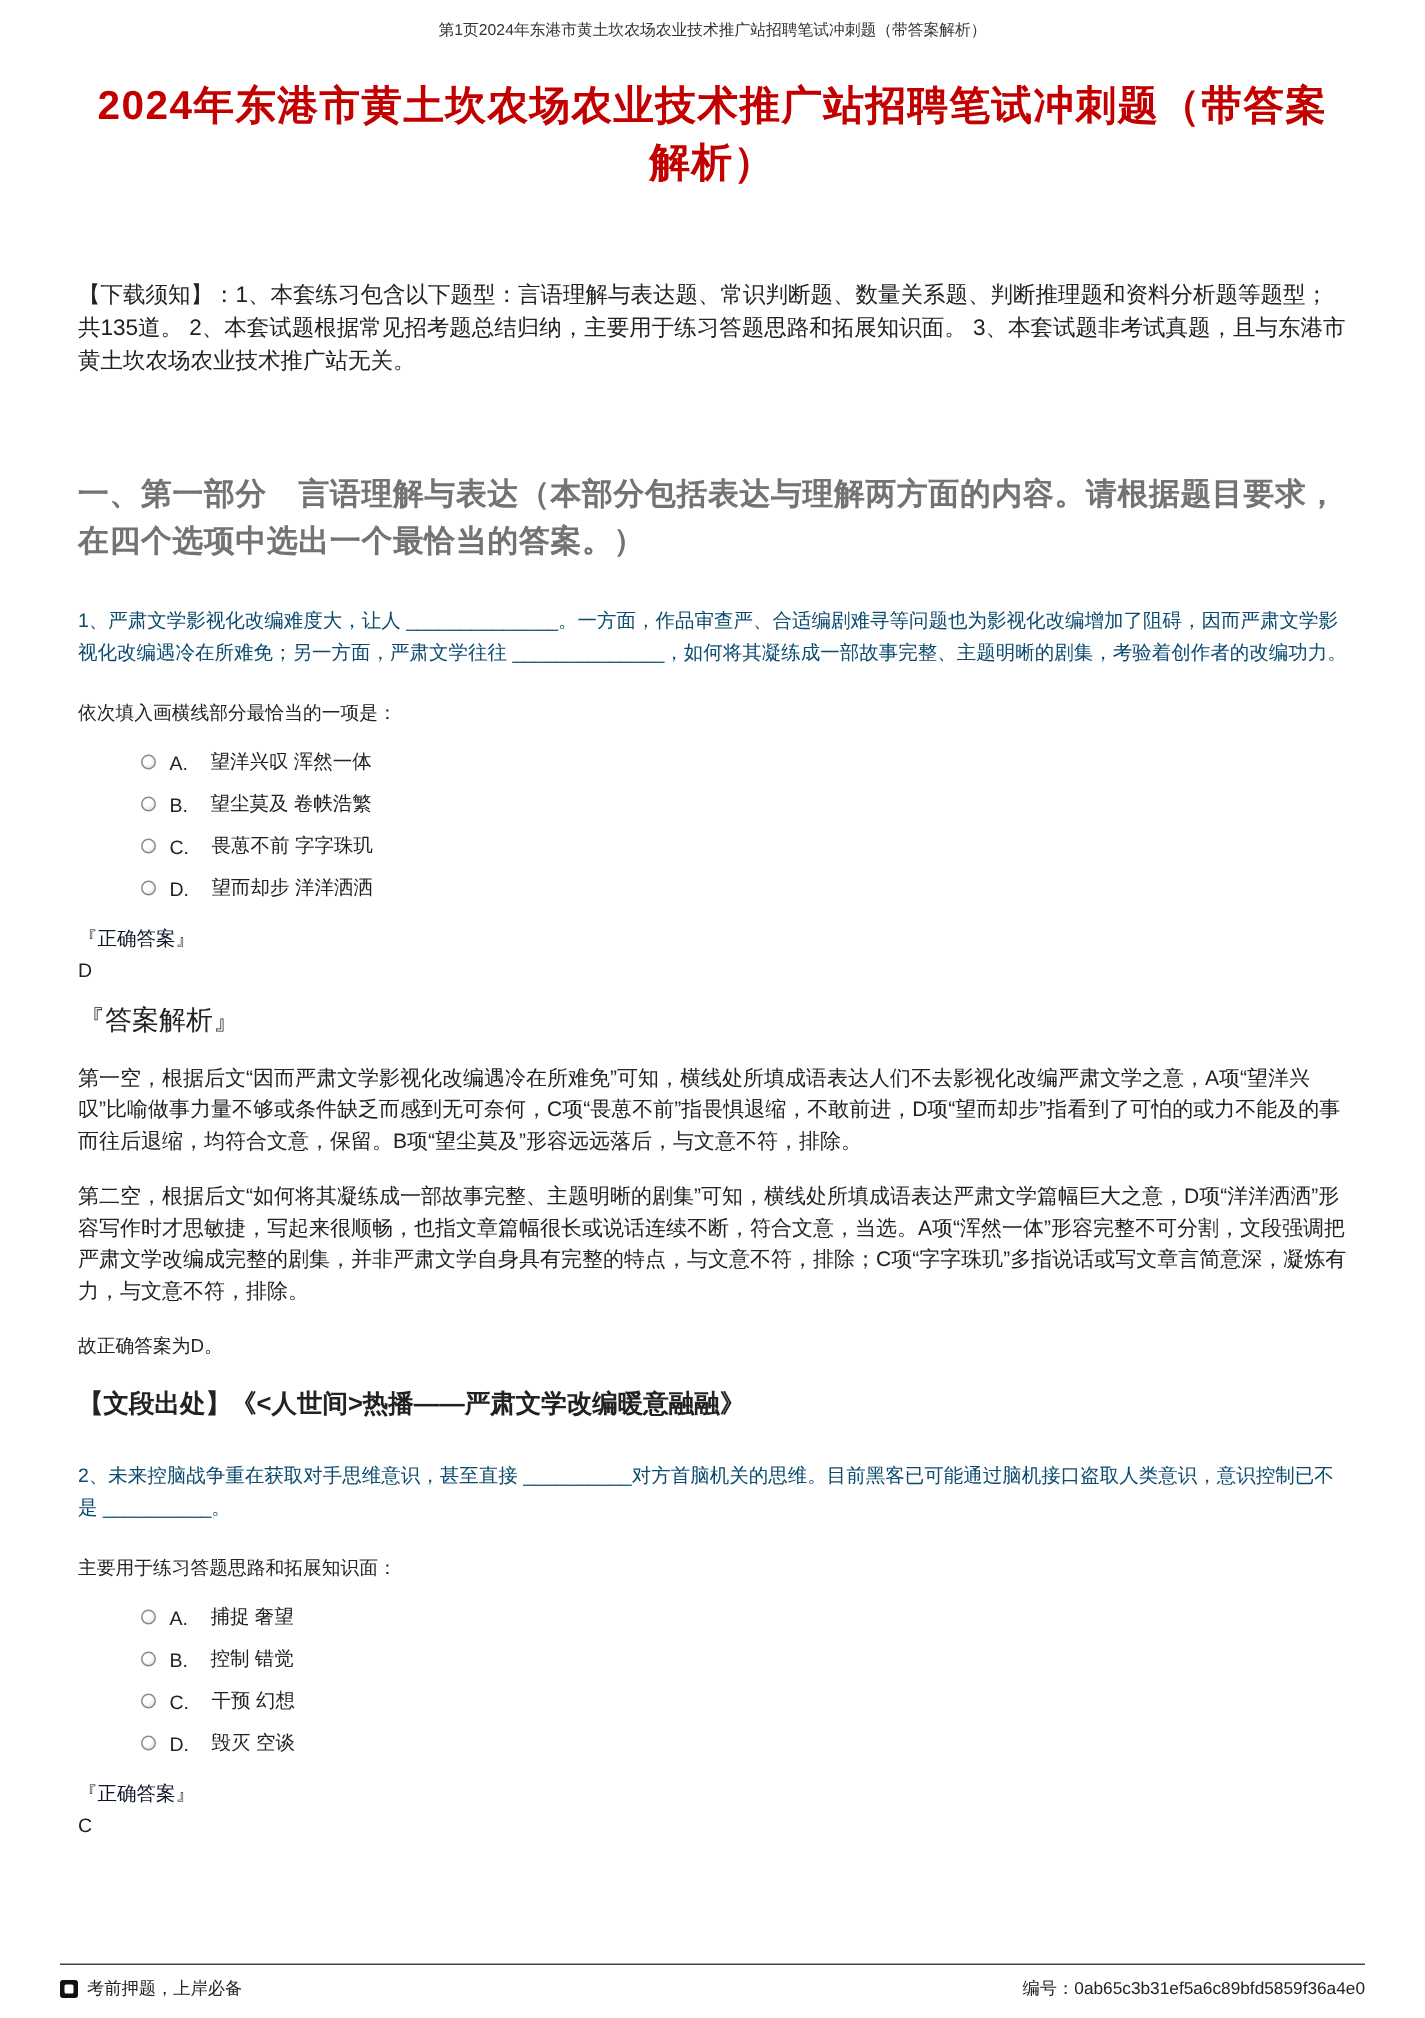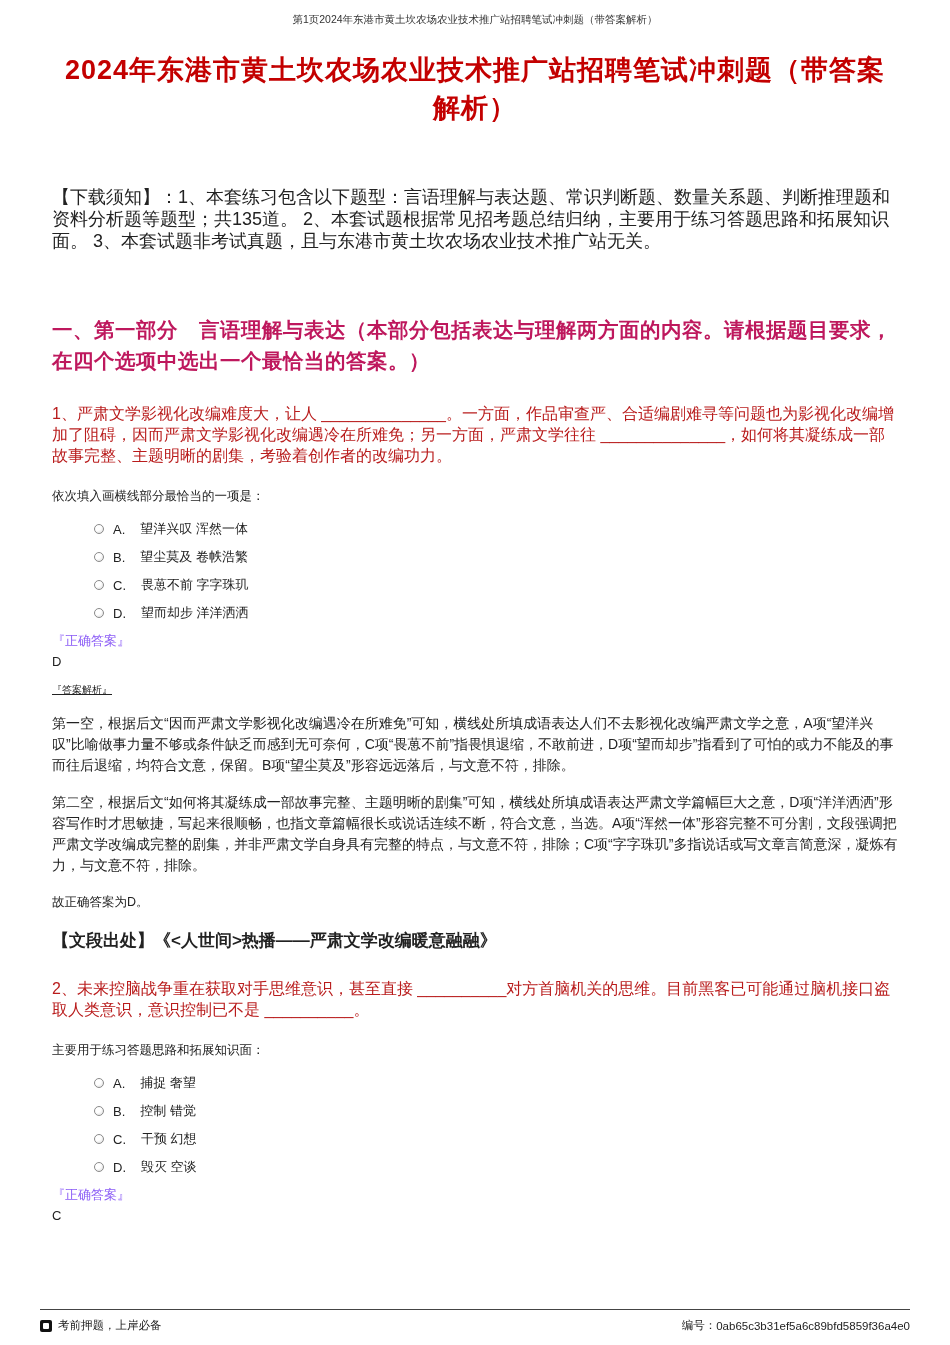--- a/index.html
+++ b/index.html
@@ -26,55 +26,55 @@
     color: #c30000;
     font-size: 27px;
     font-weight: bold;
     text-align: center;
     line-height: 1.42;
     margin: 20px 8px 0 8px;
     letter-spacing: 1px;
   }
   .notice {
     margin-top: 58px;
-    font-size: 18px;
+    font-size: 15px;
     line-height: 22px;
     color: #222;
   }
   .section-heading {
     margin-top: 62px;
-    color: #be185d;
+    color: #737373;
     font-size: 20.5px;
     line-height: 1.55;
     letter-spacing: 0.5px;
   }
   .question { margin-top: 26px; }
-  .stem { font-size: 16px; line-height: 21px; color: #b91c1c; }
+  .stem { font-size: 13px; line-height: 21px; color: #0c4a6e; }
   .prompt { margin-top: 22px; font-size: 12.5px; color: #222; }
   .options { margin-top: 15px; margin-left: 42px; }
   .option {
     display: flex;
     align-items: center;
     margin-bottom: 10px;
     font-size: 13px;
     color: #222;
   }
   .radio {
     width: 10px; height: 10px;
     border: 1px solid #8a8a8a;
     border-radius: 50%;
     background: radial-gradient(circle at 35% 30%, #ffffff 40%, #d9d9d9 100%);
     margin-right: 9px;
     flex: 0 0 auto;
     cursor: pointer;
   }
   .opt-label { margin-right: 15px; }
-  .answer-label { font-size: 13px; margin-top: 4px; color: #8b5cf6; }
+  .answer-label { font-size: 13px; margin-top: 16px; color: #0f172a; }
   .answer-value { font-size: 13px; margin-top: 4px; color: #222; }
-  .analysis-label { font-size: 10px; margin-top: 14px; color: #222; text-decoration: underline; }
+  .analysis-label { font-size: 18px; margin-top: 14px; color: #222; }
   .analysis-paragraph { margin-top: 16px; font-size: 14px; line-height: 21px; color: #222; }
   .conclusion { margin-top: 18px; font-size: 12.5px; color: #222; }
   .source { margin-top: 18px; font-size: 17px; font-weight: bold; color: #222; }
   .page-footer {
     margin: 0 40px 12px 40px;
     border-top: 1px solid #444;
     padding-top: 8px;
     display: flex;
     justify-content: space-between;
     align-items: center;

